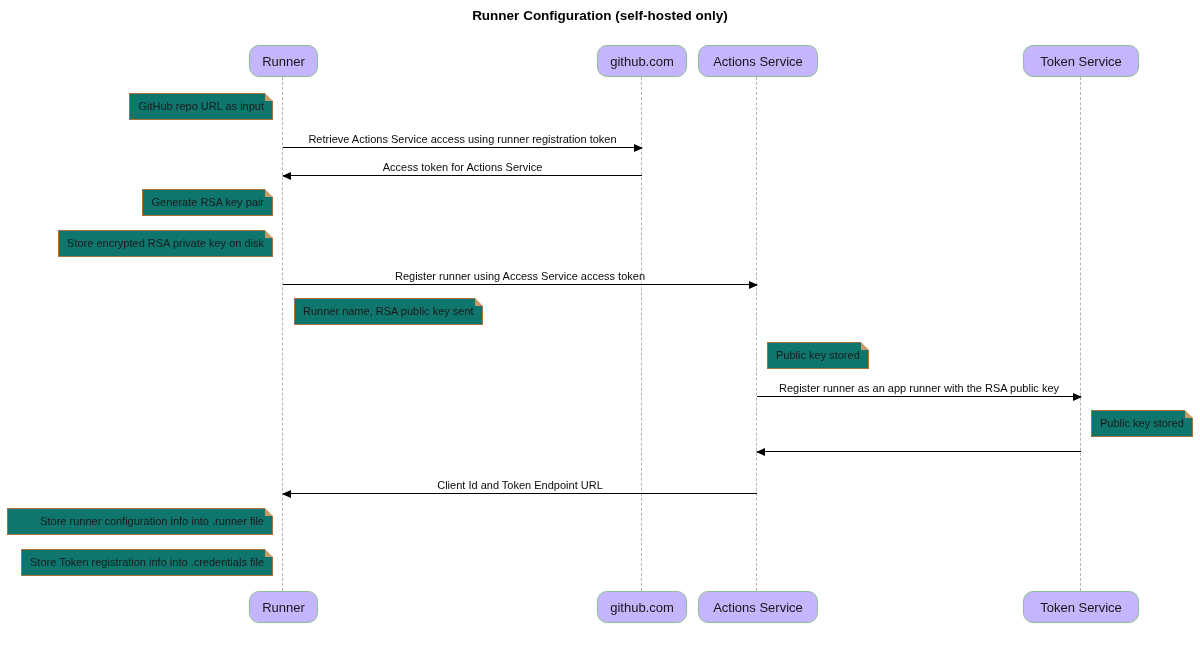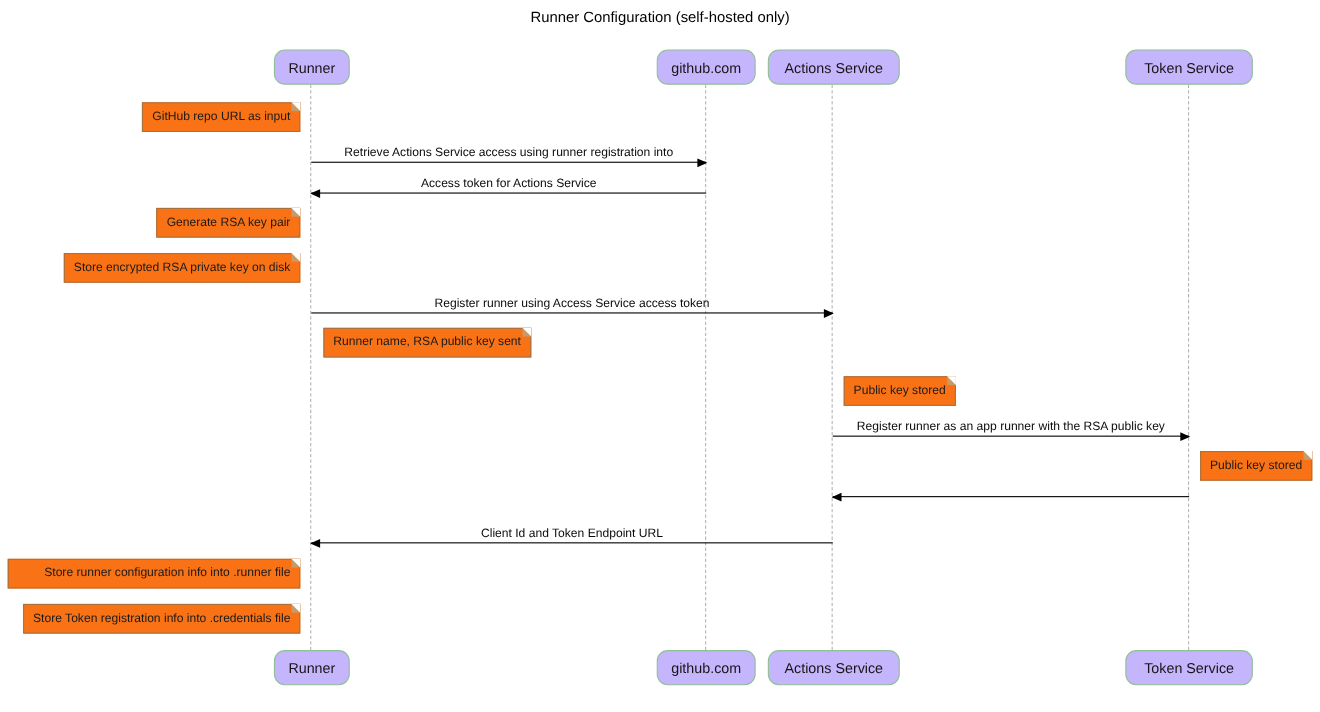--- a/index.html
+++ b/index.html
@@ -7,39 +7,39 @@
     position:relative;
     width:1200px; height:647px;
     background:#ffffff;
     font-family:"Liberation Sans", sans-serif;
     color:#111111;
     overflow:hidden;
   }
   .title {
     position:absolute; top:8px; left:0; right:0;
     text-align:center;
-    font-size:13.5px; font-weight:normal; color:#000000;
+    font-size:13.5px; font-weight:bold; color:#000000;
   }
   .lifeline {
     position:absolute; top:77px; height:514px; width:0;
     border-left:1px dashed #b4b4b4;
   }
   .participant {
     position:absolute; height:32px; line-height:32px;
     box-sizing:border-box;
     background:#c4b5fd;
     border:1px solid #8fc095;
     border-radius:10px;
     text-align:center;
     font-size:13px; color:#161616;
   }
   .note {
     position:absolute;
     box-sizing:border-box;
-    background:#f97316;
+    background:#0f766e;
     border:1px solid #a9713b;
     font-size:11px; line-height:15px;
     padding:5px 8px;
     white-space:nowrap;
     color:#1a1a1a;
   }
   .note::after {
     content:"";
     position:absolute; top:-1px; right:-1px;
     width:0; height:0;
@@ -96,21 +96,21 @@
   <div class="note" style="right:927px; top:93px;">GitHub repo URL as input</div>
   <div class="note" style="right:927px; top:189px;">Generate RSA key pair</div>
   <div class="note" style="right:927px; top:230px;">Store encrypted RSA private key on disk</div>
   <div class="note" style="left:294px; top:298px;">Runner name, RSA public key sent</div>
   <div class="note" style="left:767px; top:342px;">Public key stored</div>
   <div class="note" style="left:1091px; top:410px;">Public key stored</div>
   <div class="note" style="right:927px; top:508px;padding-left:32px;">Store runner configuration info into .runner file</div>
   <div class="note" style="right:927px; top:549px;">Store Token registration info into .credentials file</div>
 
   <div class="message" style="left:283px; top:132px; width:359px;">
-    <div class="msg-label">Retrieve Actions Service access using runner registration into</div>
+    <div class="msg-label">Retrieve Actions Service access using runner registration token</div>
     <div class="msg-line dir-right"></div>
   </div>
 
   <div class="message" style="left:283px; top:160px; width:359px;">
     <div class="msg-label">Access token for Actions Service</div>
     <div class="msg-line dir-left"></div>
   </div>
 
   <div class="message" style="left:283px; top:269px; width:474px;">
     <div class="msg-label">Register runner using Access Service access token</div>

